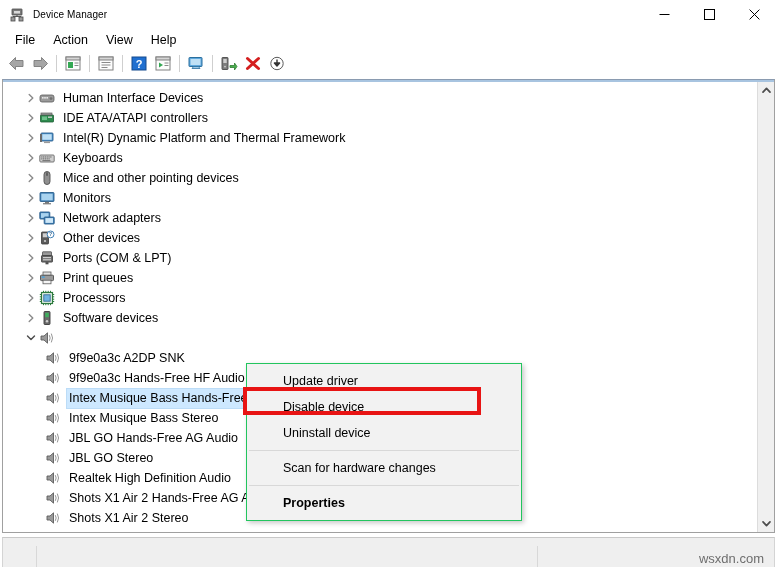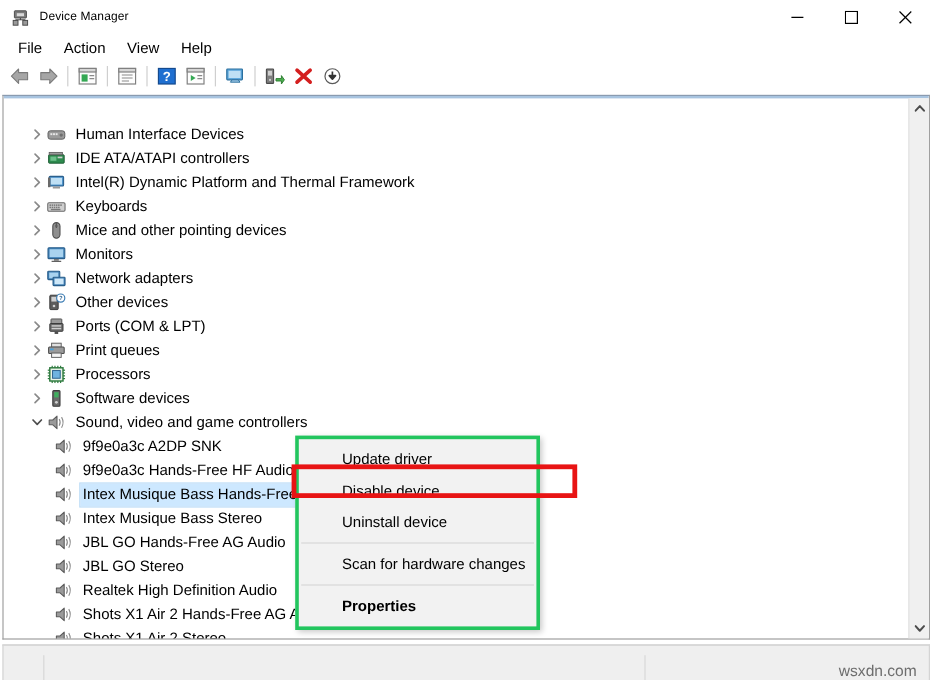--- a/index.html
+++ b/index.html
@@ -114,21 +114,21 @@
     overflow: hidden;
   }
   .tree-top-accent {
     position: absolute;
     left: 0; top: 0;
     width: 100%; height: 2px;
     background: #a8c4e0;
   }
   .tree-scrollview {
     position: absolute;
-    left: 0; top: 16px;
+    left: 0; top: 2px;
     width: 754px;
     height: 450px;
     overflow: hidden;
   }
   .tree {
     padding-top: 6px;
     font-size: 12.5px;
     color: #000000;
   }
   .row {
@@ -222,23 +222,23 @@
   .watermark {
     font-size: 13px;
     color: #6e6e6e;
     font-family: "Liberation Sans", sans-serif;
   }
 
   
   .ctxmenu {
     position: absolute;
     left: 246px; top: 363px;
-    width: 204px;
+    width: 276px;
     background: #f2f2f2;
-    border: 3px solid #22c55e;
+    border: 1px solid #22c55e;
     box-shadow: 2px 2px 5px rgba(0,0,0,0.22);
     padding: 4px 0 4px 0;
     box-sizing: border-box;
     z-index: 40;
   }
   .ctx-item {
     height: 26px;
     display: flex;
     align-items: center;
     padding-left: 36px;
@@ -586,21 +586,20 @@
             <span class="chev">
               <svg width="10" height="10" viewBox="0 0 10 10">
                 <path d="M1.5 3 L5 6.6 L8.5 3" fill="none" stroke="#4d4d4d" stroke-width="1.4" stroke-linecap="round" stroke-linejoin="round"></path>
               </svg>
             </span>
             <span class="row-icon"><svg width="16" height="16" viewBox="0 0 16 16">
                 <path d="M2 6 L5 6 L8.5 2.8 L8.5 13.2 L5 10 L2 10 Z" fill="#9a9a9a" stroke="#5c5c5c" stroke-width="0.9" stroke-linejoin="round"></path>
                 <path d="M10.3 5.2 Q12 8 10.3 10.8" fill="none" stroke="#8a8a8a" stroke-width="0.9"></path>
                 <path d="M12.3 3.6 Q14.8 8 12.3 12.4" fill="none" stroke="#8a8a8a" stroke-width="0.9"></path>
               </svg></span>
-            <span class="row-label">Sound, video and game controllers</span>
           </div>
           <div class="row indent-1">
             <span class="row-icon"><svg width="16" height="16" viewBox="0 0 16 16">
                 <path d="M2 6 L5 6 L8.5 2.8 L8.5 13.2 L5 10 L2 10 Z" fill="#9a9a9a" stroke="#5c5c5c" stroke-width="0.9" stroke-linejoin="round"></path>
                 <path d="M10.3 5.2 Q12 8 10.3 10.8" fill="none" stroke="#8a8a8a" stroke-width="0.9"></path>
                 <path d="M12.3 3.6 Q14.8 8 12.3 12.4" fill="none" stroke="#8a8a8a" stroke-width="0.9"></path>
               </svg></span>
             <span class="row-label">9f9e0a3c A2DP SNK</span>
           </div>
           <div class="row indent-1">

